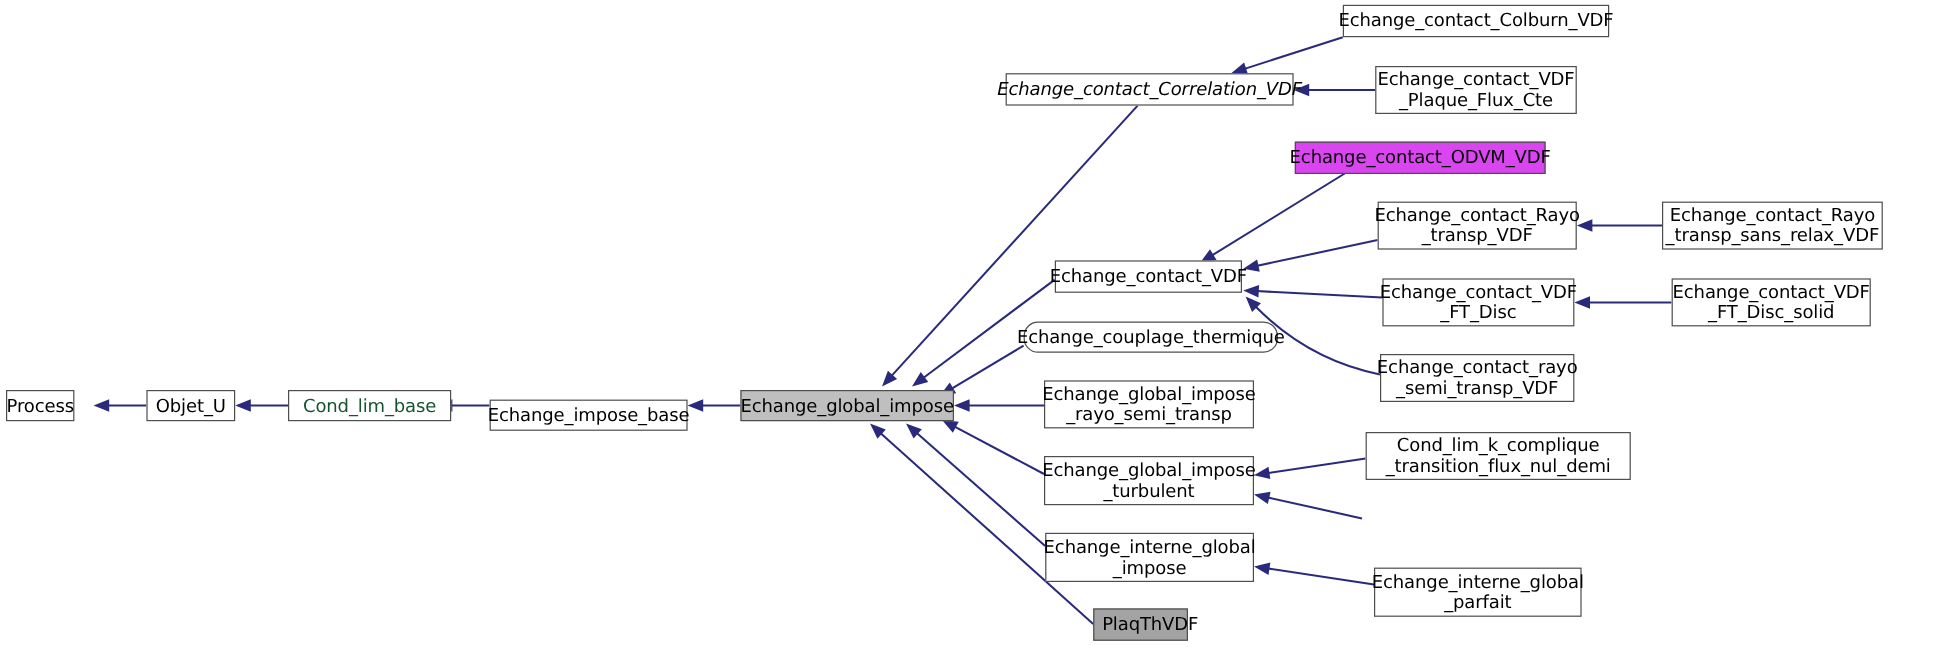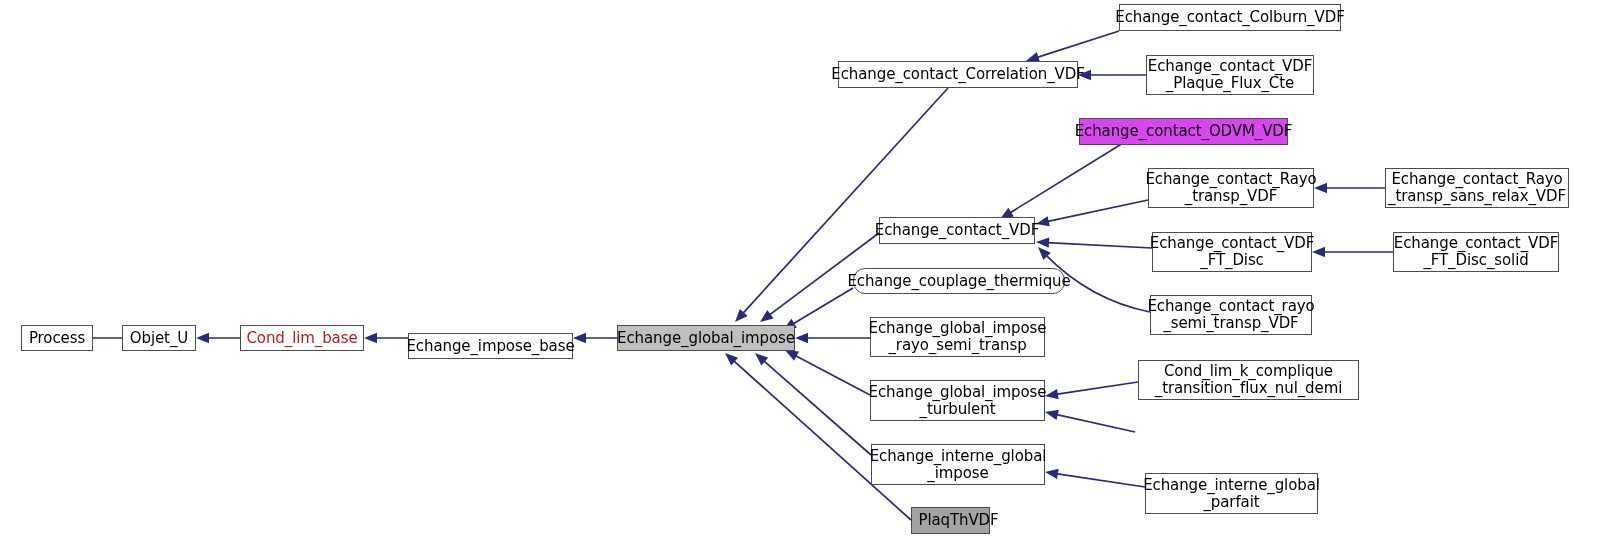--- a/index.html
+++ b/index.html
@@ -130,26 +130,26 @@
       </g>
       <g>
         <path d="M 1135 432 L 1055.7380576620235 414.38623503600525" stroke="#2a2a7c" stroke-width="1.7" fill="none"></path>
         <polygon points="1045,412 1058.8184701630485,409.74392323868597 1056.5623934017344,419.8962686645991" fill="#2a2a7c"></polygon>
       </g>
       <g>
         <path d="M 1145 487 L 1055.8782998815514 473.6317449822327" stroke="#2a2a7c" stroke-width="1.7" fill="none"></path>
         <polygon points="1045,472 1058.627542942525,468.785956853178 1057.0848022320506,479.0708949230083" fill="#2a2a7c"></polygon>
       </g>
     </svg>
-<div class="node" style="left: 5px; top: 325px; width: 72px; height: 26px; border-color: rgb(77, 77, 77); background: rgb(255, 255, 255); color: rgb(0, 0, 0); margin-left: 16px;">Process</div>
+<div class="node" style="left: 5px; top: 325px; width: 57px; height: 26px; border-color: rgb(77, 77, 77); background: rgb(255, 255, 255); color: rgb(0, 0, 0);">Process</div>
     <div class="node" style="left: 122px; top: 325px; width: 74px; height: 26px; border-color: rgb(77, 77, 77); background: rgb(255, 255, 255); color: rgb(0, 0, 0);">Objet_U</div>
-    <div class="node" style="left: 240px; top: 325px; width: 124px; height: 26px; border-color: rgb(77, 77, 77); background: rgb(255, 255, 255); color: #b91c1c;">Cond_lim_base</div>
+    <div class="node" style="left: 240px; top: 325px; width: 136px; height: 26px; border-color: rgb(77, 77, 77); background: rgb(255, 255, 255); color: #14532d;">Cond_lim_base</div>
     <div class="node" style="left: 408px; top: 333px; width: 165px; height: 26px; border-color: rgb(77, 77, 77); background: rgb(255, 255, 255); color: rgb(0, 0, 0);">Echange_impose_base</div>
     <div class="node highlight" style="left: 617px; top: 325px; width: 178px; height: 26px; border-color: rgb(77, 77, 77); background: rgb(191, 191, 191); color: rgb(0, 0, 0);">Echange_global_impose</div>
-    <div class="node" style="left: 838px; top: 61px; width: 240px; height: 27px; border-color: rgb(77, 77, 77); background: rgb(255, 255, 255); color: rgb(0, 0, 0);">Echange_contact_Correlation_VDF</div>
+    <div class="node" style="left: 838px; top: 61px; width: 240px; height: 27px; border-color: rgb(77, 77, 77); background: rgb(255, 255, 255); color: rgb(0, 0, 0); font-style: italic;">Echange_contact_Correlation_VDF</div>
     <div class="node" style="left: 1119px; top: 4px; width: 222px; height: 27px; border-color: rgb(77, 77, 77); background: rgb(255, 255, 255); color: rgb(0, 0, 0);">Echange_contact_Colburn_VDF</div>
     <div class="node" style="left: 1146px; top: 55px; width: 168px; height: 40px; border-color: rgb(77, 77, 77); background: rgb(255, 255, 255); color: rgb(0, 0, 0);">Echange_contact_VDF
 _Plaque_Flux_Cte</div>
     <div class="node" style="left: 1079px; top: 118px; width: 209px; height: 27px; border-color: rgb(77, 77, 77); background: #d946ef; color: rgb(0, 0, 0);">Echange_contact_ODVM_VDF</div>
     <div class="node" style="left: 1148px; top: 168px; width: 166px; height: 40px; border-color: rgb(77, 77, 77); background: rgb(255, 255, 255); color: rgb(0, 0, 0);">Echange_contact_Rayo
 _transp_VDF</div>
     <div class="node" style="left: 1385px; top: 168px; width: 184px; height: 40px; border-color: rgb(77, 77, 77); background: rgb(255, 255, 255); color: rgb(0, 0, 0);">Echange_contact_Rayo
 _transp_sans_relax_VDF</div>
     <div class="node" style="left: 879px; top: 217px; width: 156px; height: 27px; border-color: rgb(77, 77, 77); background: rgb(255, 255, 255); color: rgb(0, 0, 0);">Echange_contact_VDF</div>
     <div class="node" style="left: 1152px; top: 232px; width: 160px; height: 40px; border-color: rgb(77, 77, 77); background: rgb(255, 255, 255); color: rgb(0, 0, 0);">Echange_contact_VDF

